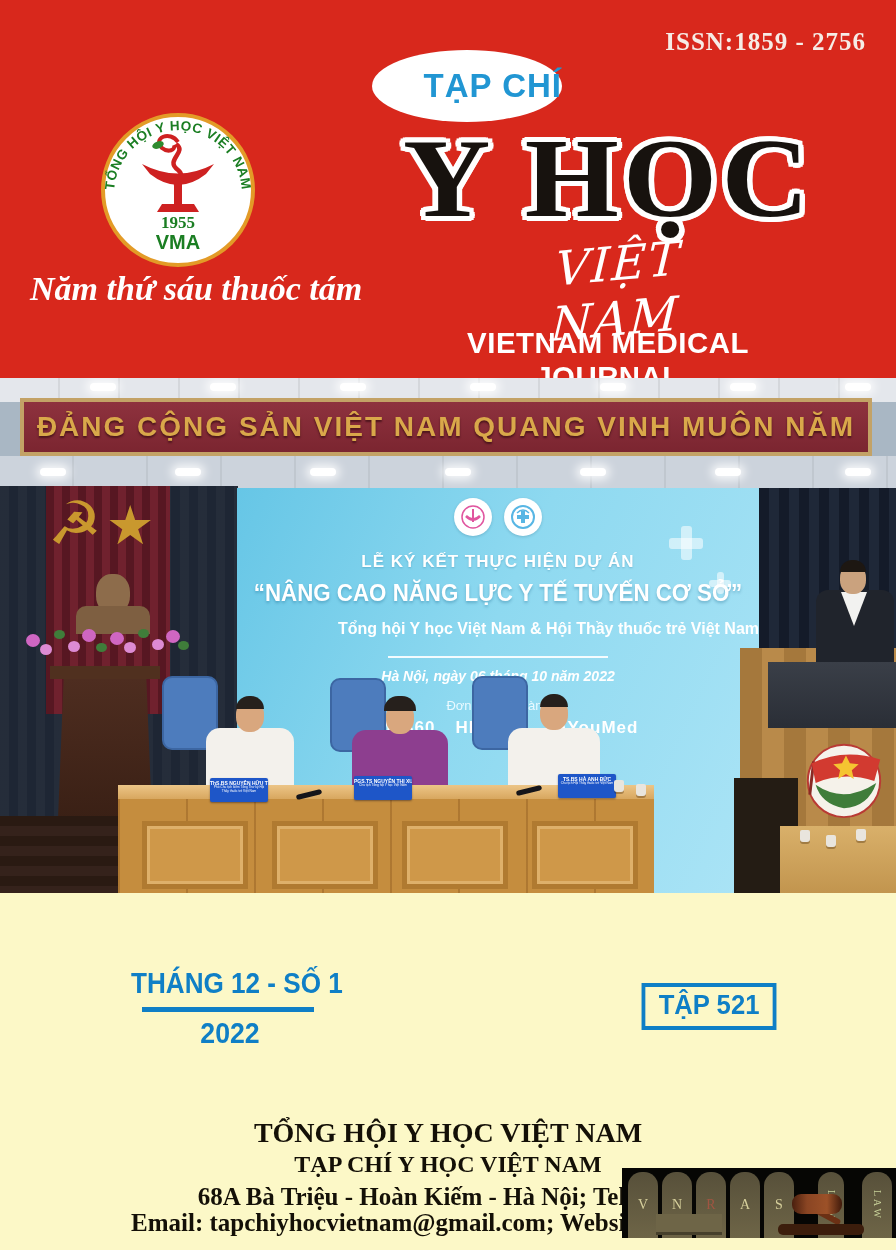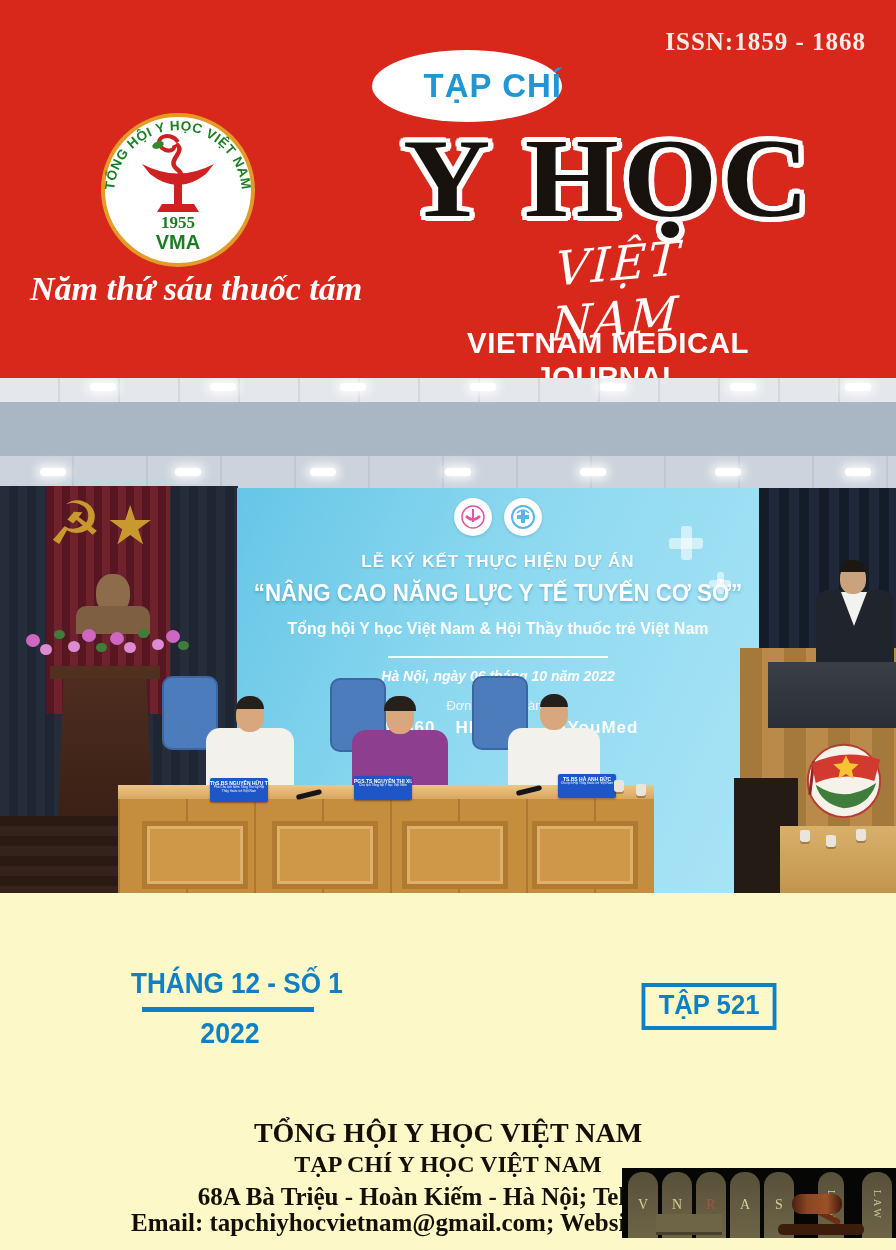--- a/index.html
+++ b/index.html
@@ -68,21 +68,21 @@
 
   .screen{position:absolute;left:237px;top:110px;width:522px;height:405px;
         background:linear-gradient(115deg,#66c6e6 0%,#8ed9f0 45%,#abe4f6 100%);}
   .screen-logos{position:absolute;left:0;top:10px;width:100%;display:flex;justify-content:center;gap:12px;}
   .slogo{width:38px;height:38px;border-radius:50%;background:#fff;display:flex;align-items:center;justify-content:center;
         box-shadow:0 1px 3px rgba(0,60,90,.2);}
   .pretitle{position:absolute;left:0;top:64px;width:100%;text-align:center;color:#fff;
         font-weight:bold;font-size:17px;letter-spacing:1px;text-shadow:0 1px 2px rgba(0,80,120,.25);}
   .event-title{position:absolute;left:0;top:92px;width:100%;text-align:center;color:#fff;font-weight:bold;
         font-size:23px;white-space:nowrap;transform:scaleX(.97);text-shadow:0 2px 3px rgba(0,80,120,.3);}
-  .orgs{position:absolute;left:0;top:132px;width:100%;text-align:center;color:#fff;font-weight:bold;font-size:16px;}
+  .orgs{position:absolute;left:0;top:132px;width:100%;text-align:right;color:#fff;font-weight:bold;font-size:16px;}
   .divider{position:absolute;left:151px;top:168px;width:220px;height:2px;background:rgba(255,255,255,.9);}
   .date-line{position:absolute;left:0;top:180px;width:100%;text-align:center;color:#fff;
         font-style:italic;font-weight:bold;font-size:14px;}
   .partners-label{position:absolute;left:0;top:210px;width:100%;text-align:center;color:#eafaff;font-size:13px;}
   .partners{position:absolute;left:0;top:230px;width:100%;display:flex;justify-content:center;gap:20px;align-items:center;}
   .partner{color:#fff;font-weight:bold;font-size:17px;letter-spacing:1px;display:flex;align-items:center;gap:3px;}
   .pink-mark{width:16px;height:13px;background:#e554ae;clip-path:polygon(0 100%,25% 0,50% 60%,75% 0,100% 100%);display:inline-block;}
   .pin{position:relative;width:16px;height:16px;background:#fff;border-radius:50%;display:inline-block;}
   .pin::before,.pin::after{content:"";position:absolute;background:#3f9fd8;}
   .pin::before{width:8px;height:2px;left:4px;top:7px}.pin::after{width:2px;height:8px;left:7px;top:4px}
@@ -153,21 +153,21 @@
         background:linear-gradient(90deg,#4a1f0e,#8a4523 30%,#9c5128 70%,#401a0b);}
   .gavel-handle{position:absolute;left:186px;top:44px;width:34px;height:6px;background:#6b3014;transform:rotate(28deg);border-radius:3px;}
   .gavel-base{position:absolute;left:156px;top:56px;width:86px;height:11px;background:#3c1d0c;border-radius:5px;}
 </style>
 </head>
 <body>
 
 <div class="page">
 
   <header class="masthead">
-    <div class="issn">ISSN:1859 - 1868</div>
+    <div class="issn">ISSN:1859 - 2756</div>
 
     <div class="oval">
       <span>TẠP CHÍ</span>
     </div>
 
     <div class="vma-logo">
       <svg width="156" height="156" viewBox="0 0 156 156">
         <circle cx="78" cy="78" r="75" fill="#fff" stroke="#e39b27" stroke-width="4"></circle>
         <defs>
             <path id="arcPath" d="M 16 98 A 64 64 0 1 1 140 98"></path>
@@ -205,20 +205,23 @@
     <span class="lt" style="left:845px;top:5px"></span>
     <div class="ceiling2"></div>
     <span class="lt" style="left:40px;top:90px"></span>
     <span class="lt" style="left:175px;top:90px"></span>
     <span class="lt" style="left:310px;top:90px"></span>
     <span class="lt" style="left:445px;top:90px"></span>
     <span class="lt" style="left:580px;top:90px"></span>
     <span class="lt" style="left:715px;top:90px"></span>
     <span class="lt" style="left:845px;top:90px"></span>
 
+    <div class="banner">
+      <span>ĐẢNG CỘNG SẢN VIỆT NAM QUANG VINH MUÔN NĂM</span>
+    </div>
 
     <div class="stage-left">
       <div class="curtain-red"></div>
       <div class="hs-glyph">☭</div>
       <div class="star-glyph">★</div>
       <div class="bust-head"></div>
       <div class="bust-chest"></div>
       <div class="flowers">
         <i></i>
           <i></i>

